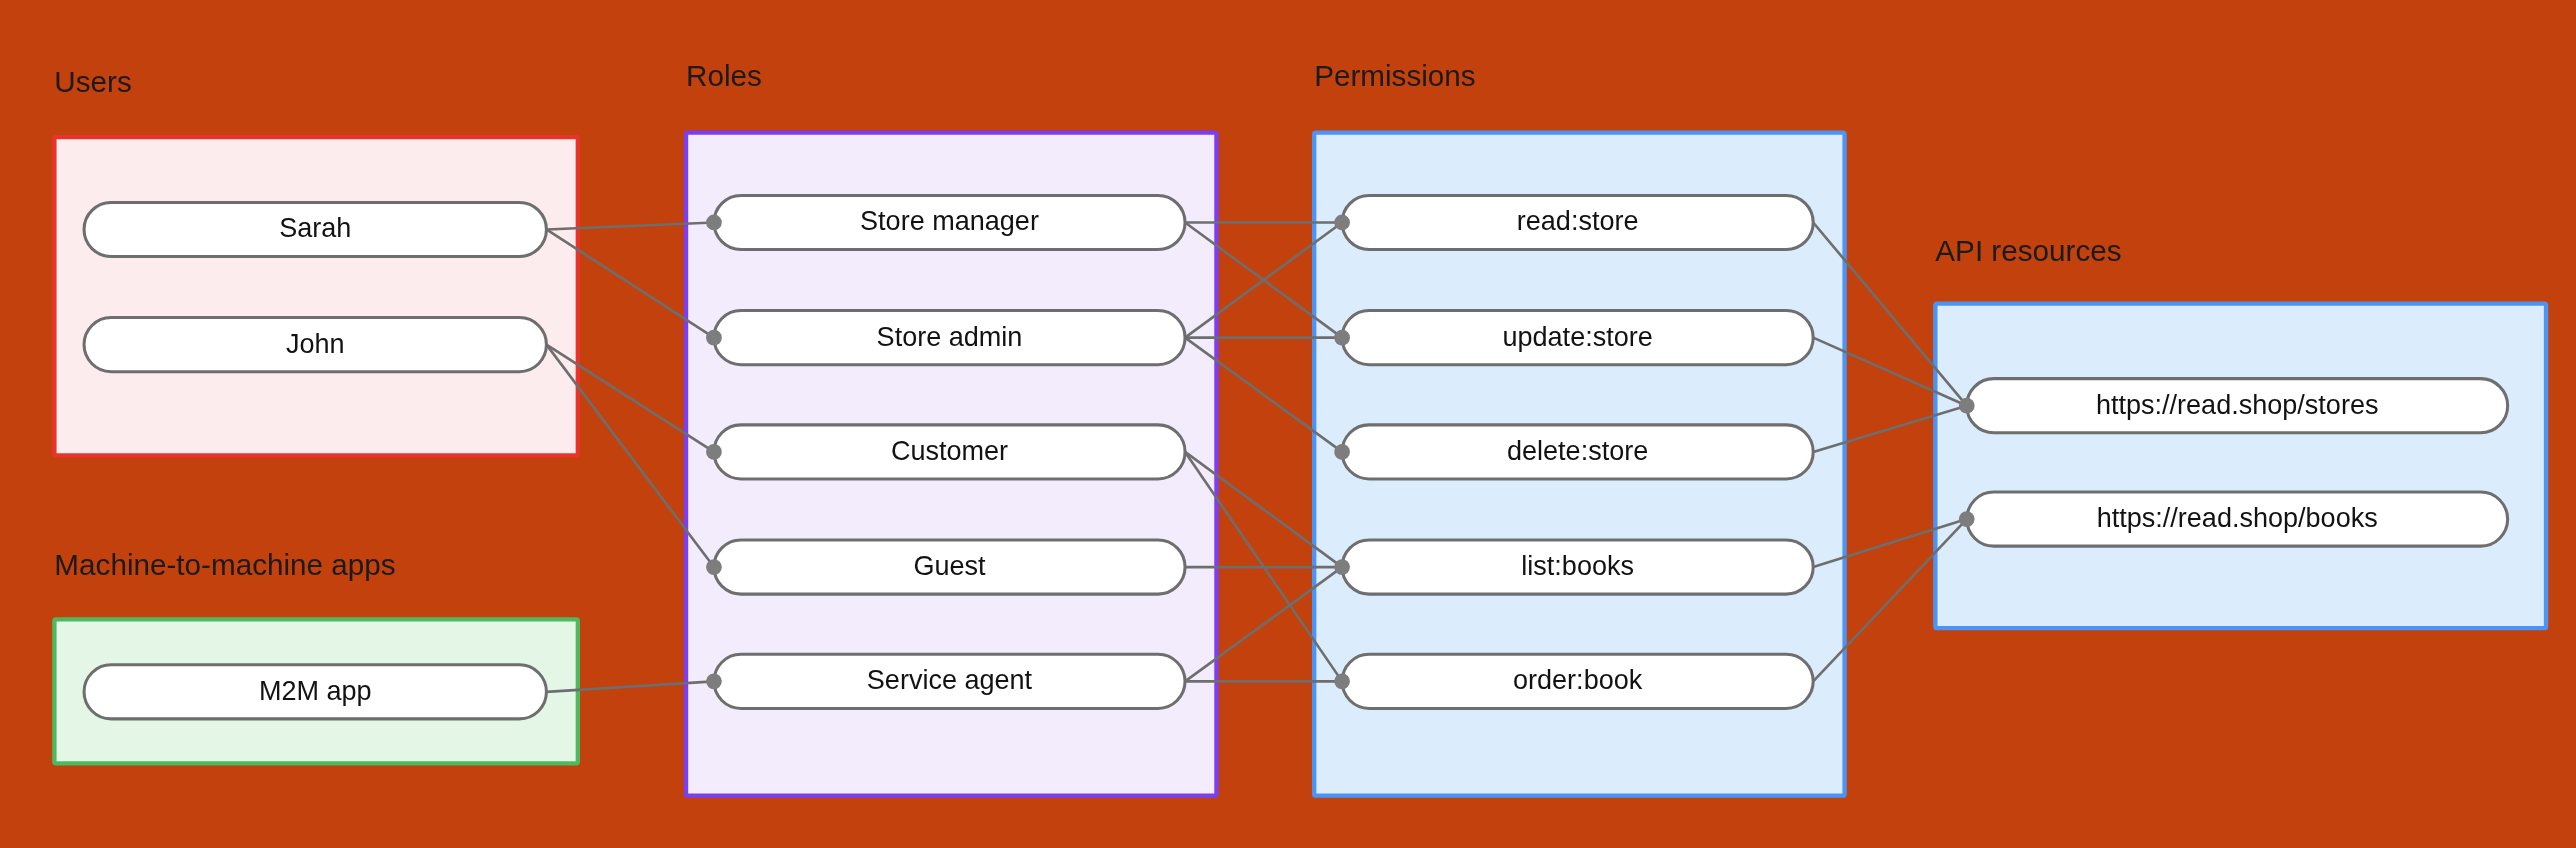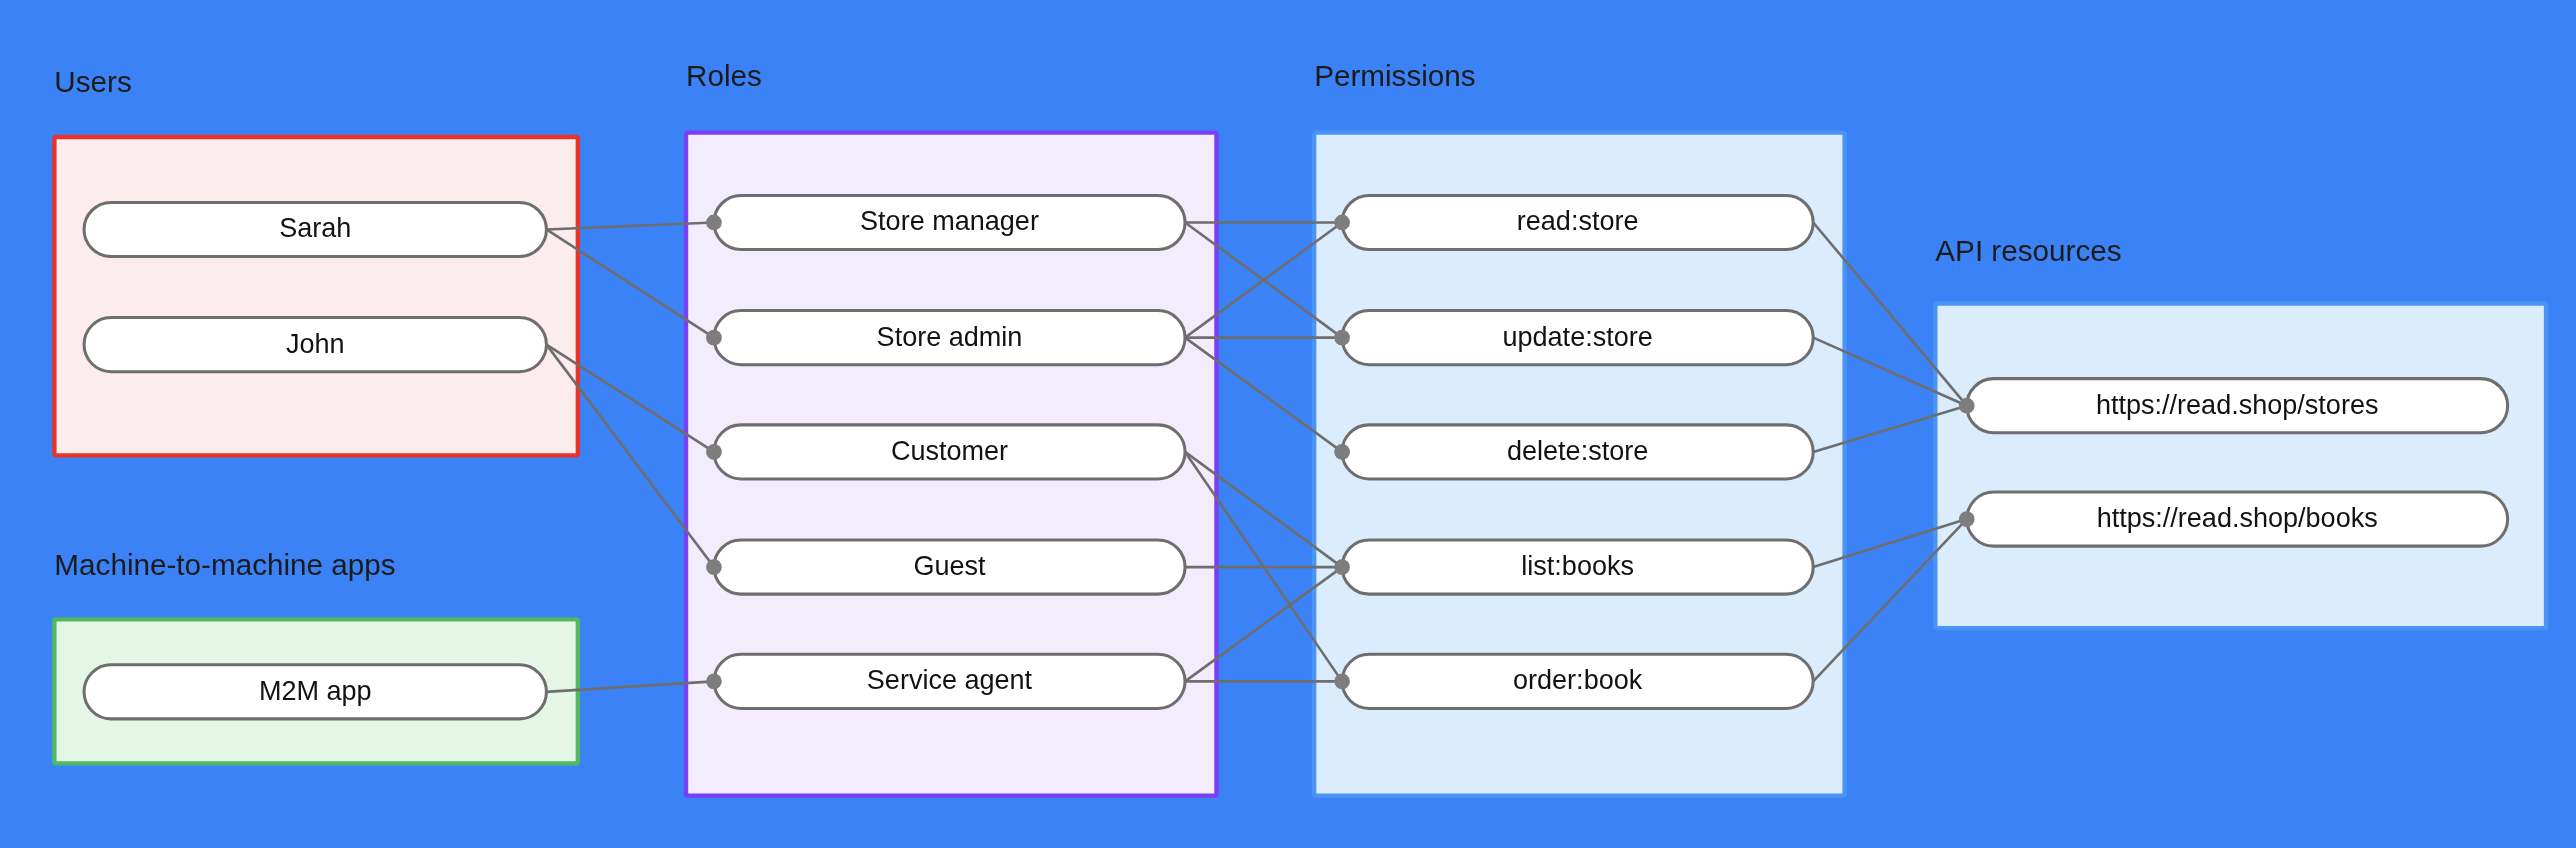--- a/index.html
+++ b/index.html
@@ -5,21 +5,21 @@
 <style>
   html, body {
     margin: 0;
     padding: 0;
     background: #f4f7f6;
   }
   #canvas {
     position: relative;
     width: 2576px;
     height: 848px;
-    background: #3b82f6;
+    background: #c2410c;
     font-family: "Liberation Sans", sans-serif;
     overflow: hidden;
   }
   svg.diagram {
     position: absolute;
     top: 0;
     left: 0;
     width: 2576px;
     height: 848px;
   }

